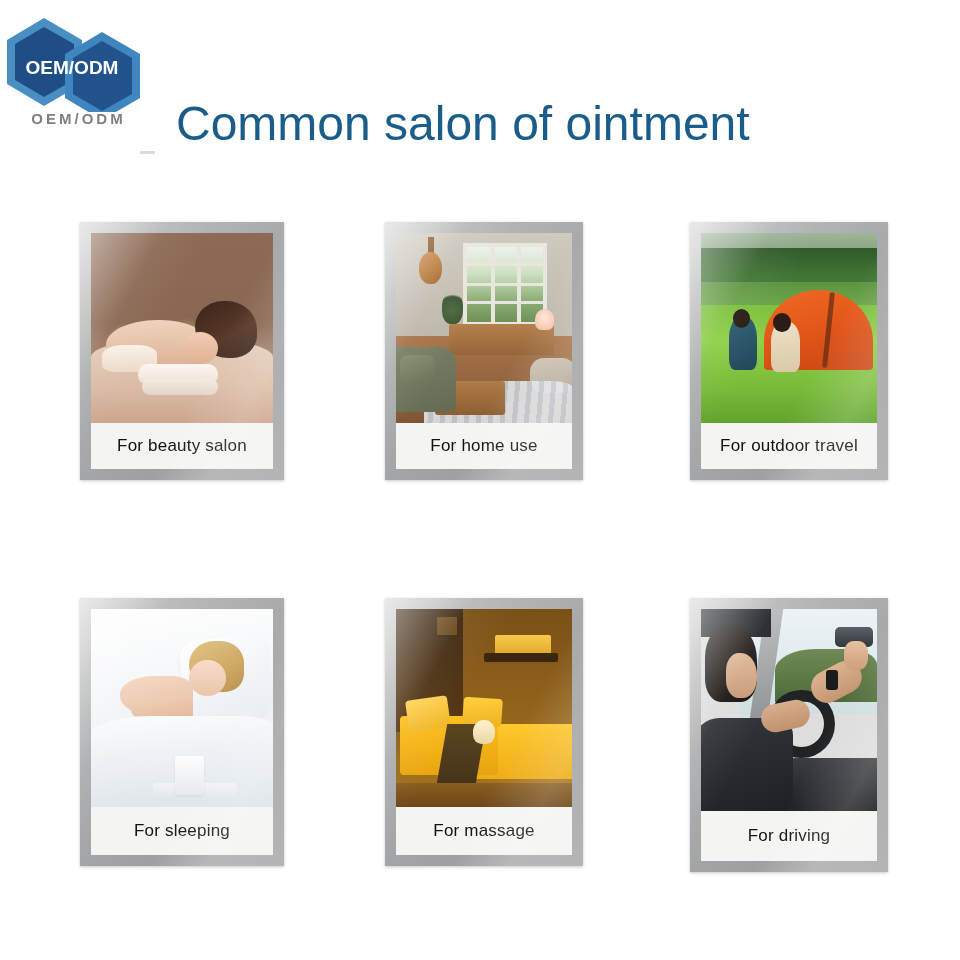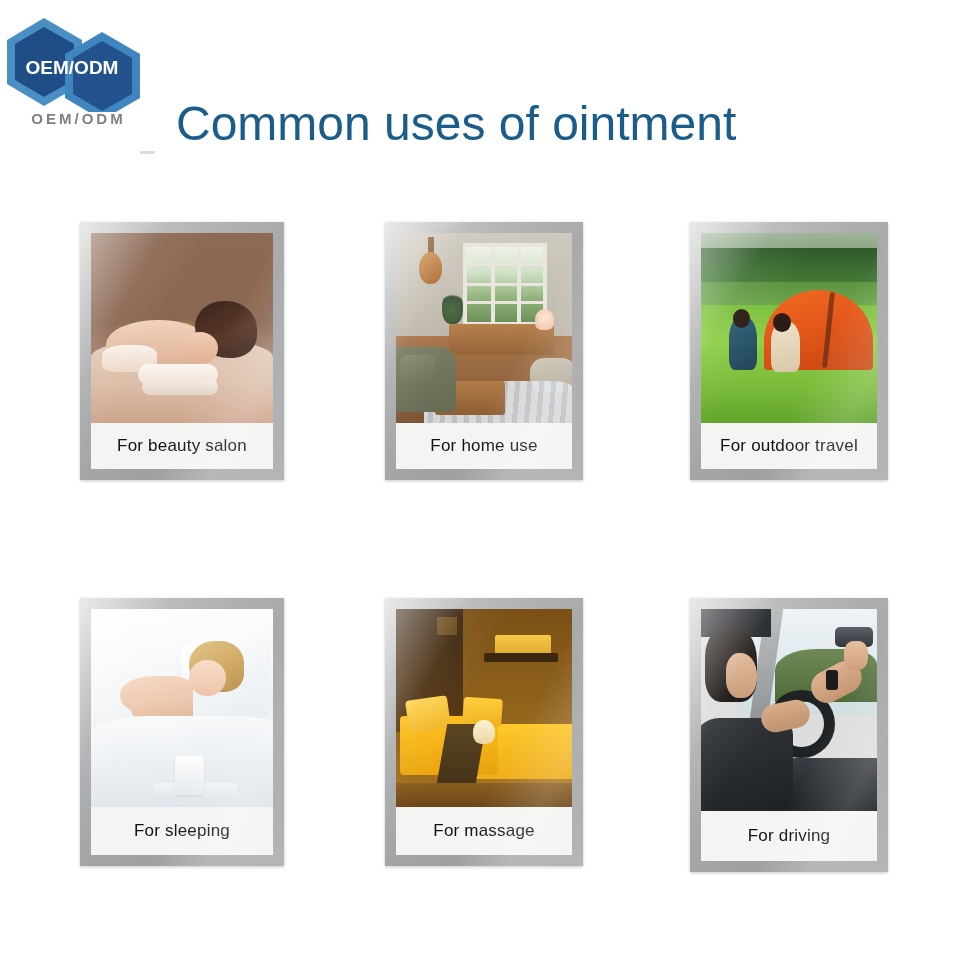--- a/index.html
+++ b/index.html
@@ -176,21 +176,21 @@
       <polygon points="38,15 68,32 68,68 38,85 9,68 9,32" fill="#1f4e87"></polygon>
 
       <polygon points="96,20 134,42 134,86 96,108 59,86 59,42" fill="#3f86c0"></polygon>
       <polygon points="96,29 126,46 126,82 96,99 67,82 67,46" fill="#23538d"></polygon>
       <text x="66" y="62" text-anchor="middle" font-family="Liberation Sans, sans-serif" font-size="19" font-weight="bold" fill="#ffffff" letter-spacing="0">OEM/ODM</text>
     </svg>
     <div class="logo-word">OEM/ODM</div>
     <div class="logo-dash"></div>
   </div>
 
-  <div class="title">Common uses of ointment</div>
+  <div class="title">Common salon of ointment</div>
 
   <div class="grid">
 
     <div class="card" style="left:80px;top:222px;width:204px;height:258px;">
       <div class="card-inner">
         <div class="photo" style="height:190px;">
           <div class="scene">
             <div class="s-abs salon-bg"></div>
             <div class="s-abs salon-table"></div>
             <div class="s-abs candle" style="left:16%;top:53%;"></div>

